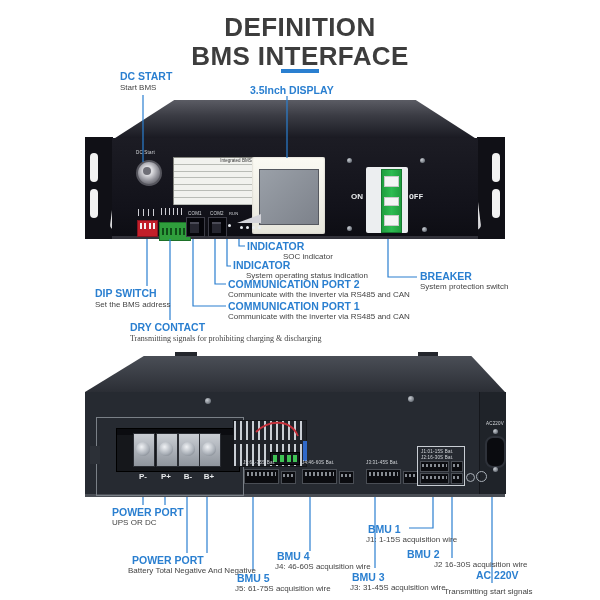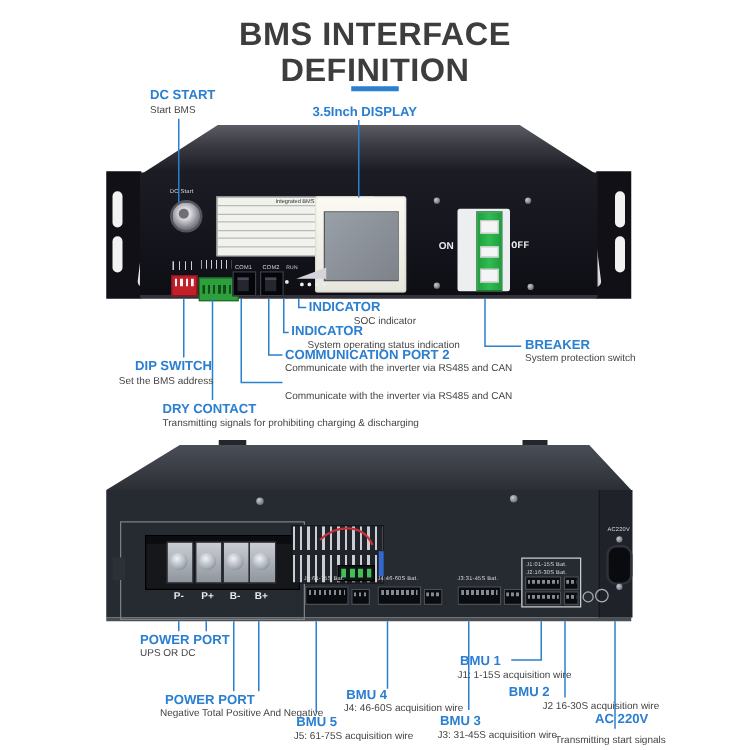--- a/index.html
+++ b/index.html
@@ -32,22 +32,22 @@
   .term .tscrew{position:absolute;left:2px;top:8px;width:14px;height:14px;border-radius:50%;
         background:radial-gradient(circle at 40% 35%, #f0f2f5, #a8aeb6 60%, #666c74);}
   .gmark{position:absolute;border:1px solid #a9afb7;border-radius:50%;}
 </style>
 </head>
 <body>
 
 <div class="stage">
 
   <div class="title">
+    <div>DEFINITION</div>
     <div>BMS INTERFACE</div>
-    <div>DEFINITION</div>
   </div>
   <div class="title-underline"></div>
 
   <div>
 
     <div class="abs" style="left:112px;top:100px;width:366px;height:40px;
          clip-path:polygon(17% 0,83% 0,100% 100%,0 100%);
          background:linear-gradient(180deg,#5b5c64,#3a3b43 40%,#17171f);"></div>
 
     <div class="abs" style="left:85px;top:137px;width:28px;height:102px;background:#101016;">
@@ -262,36 +262,37 @@
 
   <div class="lbl" style="left:247px;top:240px;">INDICATOR</div>
   <div class="sub" style="left:250px;top:252px;margin-left:33px;">SOC indicator</div>
 
   <div class="lbl" style="left:233px;top:259px;">INDICATOR</div>
   <div class="sub" style="left:246px;top:271px;">System operating status indication</div>
 
   <div class="lbl" style="left:228px;top:278px;">COMMUNICATION PORT 2</div>
   <div class="sub" style="left:228px;top:290px;">Communicate with the inverter via RS485 and CAN</div>
 
+  <div class="lbl" style="left:228px;top:300px;">COMMUNICATION PORT 1</div>
   <div class="sub" style="left:228px;top:312px;">Communicate with the inverter via RS485 and CAN</div>
 
   <div class="lbl" style="left:130px;top:321px;">DRY CONTACT</div>
-  <div class="sub" style="left:130px;top:334px;">Transmitting signals for prohibiting charging &amp; discharging</div>
-
-  <div class="lbl" style="left:95px;top:287px;margin-left:13px;">DIP SWITCH</div>
+  <div class="sub" style="left:130px;top:334px;font-family:Liberation Serif, serif;">Transmitting signals for prohibiting charging &amp; discharging</div>
+
+  <div class="lbl" style="left:95px;top:287px;">DIP SWITCH</div>
   <div class="sub" style="left:95px;top:300px;">Set the BMS address</div>
 
   <div class="lbl" style="left:420px;top:270px;">BREAKER</div>
   <div class="sub" style="left:420px;top:282px;">System protection switch</div>
 
   <div class="lbl" style="left:112px;top:506px;">POWER PORT</div>
   <div class="sub" style="left:112px;top:518px;">UPS OR DC</div>
 
   <div class="lbl" style="left:132px;top:554px;">POWER PORT</div>
-  <div class="sub" style="left:128px;top:566px;">Negative Total Positive And Negative</div>
+  <div class="sub" style="left:128px;top:566px;">Battery Total Negative And Negative</div>
 
   <div class="lbl" style="left:237px;top:572px;">BMU 5</div>
   <div class="sub" style="left:235px;top:584px;">J5: 61-75S acquisition wire</div>
 
   <div class="lbl" style="left:277px;top:550px;">BMU 4</div>
   <div class="sub" style="left:275px;top:562px;">J4: 46-60S acquisition wire</div>
 
   <div class="lbl" style="left:352px;top:571px;">BMU 3</div>
   <div class="sub" style="left:350px;top:583px;">J3: 31-45S acquisition wire</div>
 

